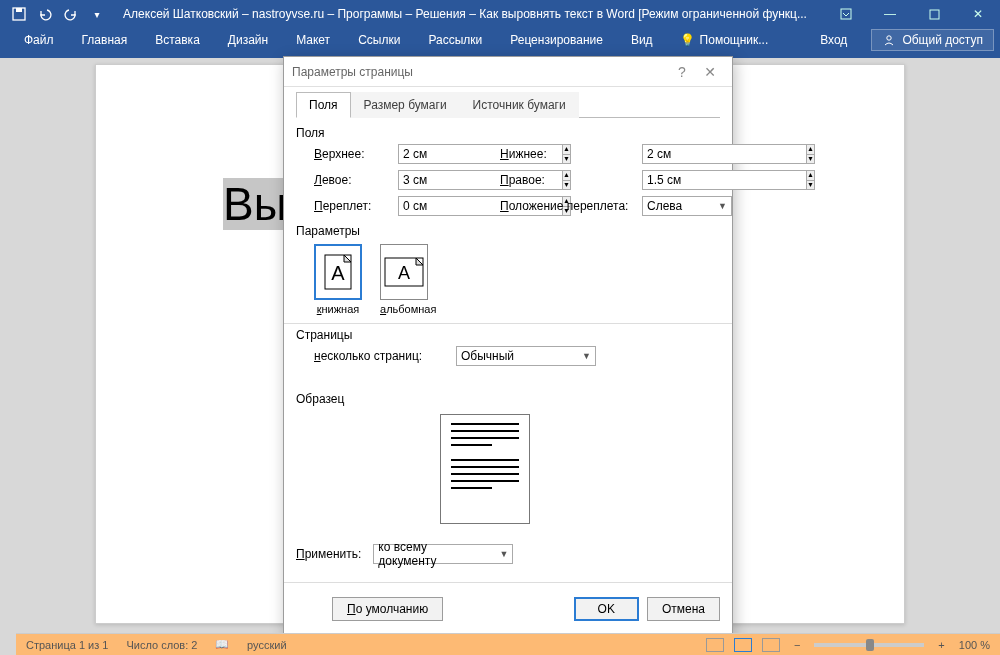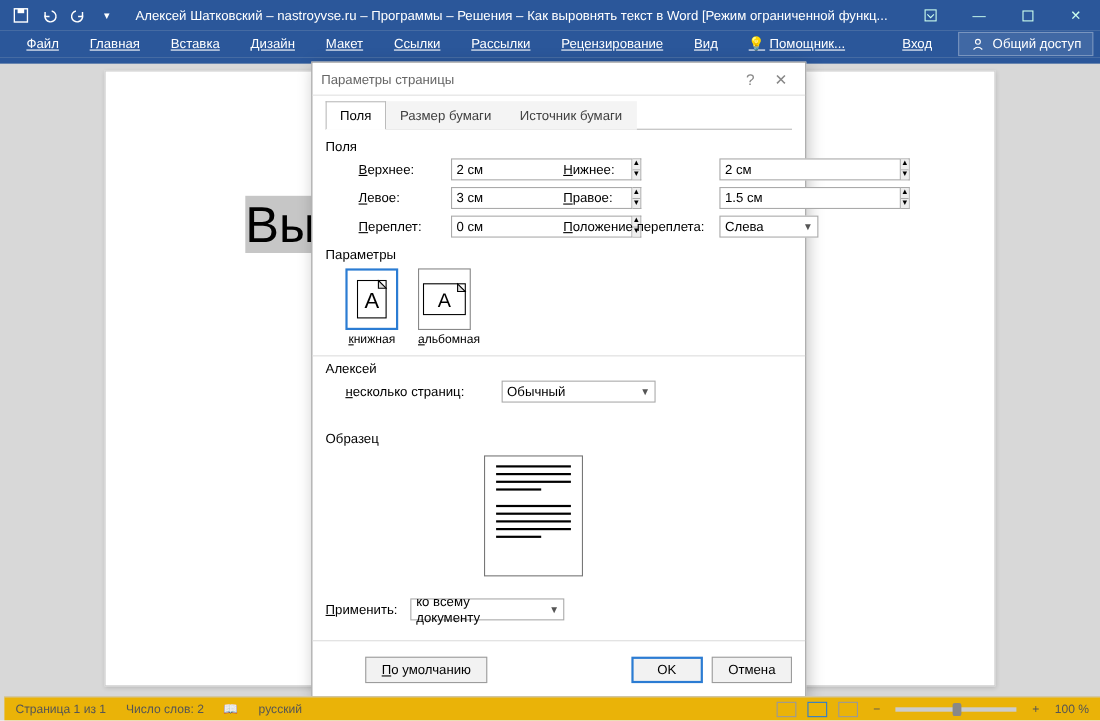--- a/index.html
+++ b/index.html
@@ -6,41 +6,41 @@
   body { width: 1000px; height: 655px; background: #d8d8d8; overflow: hidden; position: relative; }
   
   .titlebar { height: 28px; background: #2b579a; display: flex; align-items: center; color: #fff; font-size: 12px; }
   .qat { display: flex; align-items: center; padding-left: 10px; gap: 8px; }
   .qat-btn { width: 18px; height: 18px; display: flex; align-items: center; justify-content: center; cursor: pointer; }
   .title-text { flex: 1; text-align: center; padding: 0 8px; white-space: nowrap; overflow: hidden; text-overflow: ellipsis; }
   .win-controls { display: flex; }
   .win-control { width: 44px; height: 28px; display: flex; align-items: center; justify-content: center; cursor: pointer; color:#cfe; }
   
   .menubar { height: 24px; background: #2b579a; display: flex; align-items: center; color: #fff; font-size: 12px; padding-left: 10px; gap: 0; }
-  .menu-item { padding: 4px 14px; cursor: pointer; text-decoration: underline; }
+  .menu-item { padding: 4px 14px; cursor: pointer; }
   .menu-item.right { margin-left: auto; }
   .share-btn { display: flex; align-items: center; gap: 6px; background: rgba(255,255,255,0.1); padding: 3px 10px; border: 1px solid rgba(255,255,255,0.3); margin: 0 6px 0 10px; cursor: pointer; }
   .share-icon { width: 14px; height: 14px; border-radius: 50%; background: transparent; display: inline-flex; align-items: center; justify-content: center; }
   .ribbon-space { height:6px; background:#2b579a; }
   
   .doc-area { position: absolute; top: 58px; left: 0; right: 0; bottom: 22px; background: #d8d8d8; }
   .page { position: absolute; left: 95px; top: 6px; width: 810px; height: 560px; background: #fff; border: 1px solid #ccc; box-shadow: 0 1px 4px rgba(0,0,0,0.15); }
   .page-text { position: absolute; left: 127px; top: 112px; font-size: 46px; font-family: Arial, sans-serif; color:#000; }
   .page-text .sel { background:#c6c6c6; }
   
   .dialog { position: absolute; left: 283px; top: 56px; width: 450px; background: #fff; border: 1px solid #9c9c9c; box-shadow: 2px 4px 14px rgba(0,0,0,0.25); font-size: 12px; color:#000; }
   .dlg-title { height: 30px; display: flex; align-items: center; padding: 0 8px; border-bottom: 1px solid #e0e0e0; color: #666; }
   .dlg-title span.t { flex:1; }
   .dlg-close, .dlg-help { width: 28px; text-align: center; color: #888; cursor: pointer; font-size:14px; }
   .dlg-body { padding: 0 12px 10px 12px; }
   .tabs { display: flex; border-bottom: 1px solid #bbb; margin-top: 4px; }
   .tab { padding: 5px 12px; cursor: pointer; border: 1px solid transparent; position: relative; top:1px; background:#f4f4f4; color:#404040;}
   .tab.active { border: 1px solid #bbb; border-bottom: 1px solid #fff; background: #fff; color:#000;}
   .group-label { margin: 8px 0 4px 0; }
-  .fields-grid { display: grid; grid-template-columns: 72px 90px 130px 90px; gap: 6px 12px; align-items: center; margin-left: 30px; }
+  .fields-grid { display: grid; grid-template-columns: 72px 90px 130px 90px; gap: 6px 12px; align-items: center; margin-left: 18px; }
   .fields-grid label { text-align: left; }
   .spinner { display: flex; height: 20px; }
   .spinner input { flex: 1; border: 1px solid #aaa; padding: 0 4px; font-size: 12px; height: 20px; }
   .spinner .sp-btns { width: 16px; display: flex; flex-direction: column; border: 1px solid #aaa; border-left: none; }
   .spinner .sp-btns div { flex:1; font-size:7px; text-align:center; line-height:8px; background:#eee; cursor:pointer; border-bottom:1px solid #aaa;}
   .spinner .sp-btns div:last-child{border-bottom:none;}
   .select { height: 20px; border: 1px solid #aaa; display: flex; align-items: center; padding: 0 4px; background: #fff; cursor: pointer; gap: 11px; }
   .select .chev { margin-left: auto; font-size: 9px; color:#555; }
   
   .orient-row { display: flex; gap: 18px; margin: 6px 0 2px 18px; }
@@ -56,21 +56,21 @@
   
   .preview-box { width: 90px; height: 110px; border: 1px solid #777; margin: 8px 0 0 144px; padding:8px 10px; background:#fff; }
   .preview-box .ln { height: 2px; background: #000; margin-bottom: 5px; }
   .preview-box .ln.short{ width:60%;}
   
   .dlg-buttons { display: flex; align-items: center; padding: 10px 12px 12px 12px; gap: 8px; margin-left: 36px; }
   .dlg-btn { height: 24px; padding: 0 14px; border: 1px solid #9c9c9c; background: #f2f2f2; cursor: pointer; display:flex; align-items:center; font-size:12px;}
   .dlg-btn.primary { border: 2px solid #2b7cd3; padding:0 22px;}
   .spacer{flex:1;}
   
-  .statusbar { position: absolute; left:4px; right:0; bottom:0; height: 22px; background: #eab308; border-top: 1px solid #ccc; display: flex; align-items: center; font-size: 11px; color: #555; padding: 0 10px; gap: 18px; }
+  .statusbar { position: absolute; left:16px; right:0; bottom:0; height: 22px; background: #fdba74; border-top: 1px solid #ccc; display: flex; align-items: center; font-size: 11px; color: #555; padding: 0 10px; gap: 18px; }
   .statusbar .sb-right { margin-left: auto; display: flex; align-items: center; gap: 10px; }
   .view-btn { width:18px; height:14px; border:1px solid #999; cursor:pointer; display:inline-block; }
   .zoom-slider { width: 110px; height: 4px; background: #ccc; position: relative; }
   .zoom-slider::before, .zoom-slider::after { content:""; position:absolute; width:10px; height:10px; top:-3px; }
   .zoom-thumb { position:absolute; width:8px; height:12px; top:-4px; left:52px; background:#888; border-radius:2px; }
   .zoom-ctrl { cursor:pointer; padding:0 4px;}
   .underline-first::first-letter{ text-decoration:underline; }
 </style>
 </head>
 <body>
@@ -230,21 +230,21 @@
               <rect x="1" y="1" width="38" height="28" fill="#fff" stroke="#000"></rect>
               <path d="M32 1 L39 8 L32 8 Z" fill="#ddd" stroke="#000"></path>
               <text x="20" y="22" font-size="18" font-family="serif" text-anchor="middle">A</text>
             </svg>
           </div>
         <div class="underline-first">альбомная</div>
       </div>
     </div>
 
     <div class="divider"></div>
-    <div class="group-label" style="margin-top:0;">Алексей</div>
+    <div class="group-label" style="margin-top:0;">Страницы</div>
     <div class="row-inline">
       <label class="underline-first" style="width:130px;">несколько страниц:</label>
       <div class="select">
           <span>Обычный</span>
           <span class="chev">▼</span>
         </div>
     </div>
 
     <div style="height:18px;"></div>
     <div class="group-label">Образец</div>

